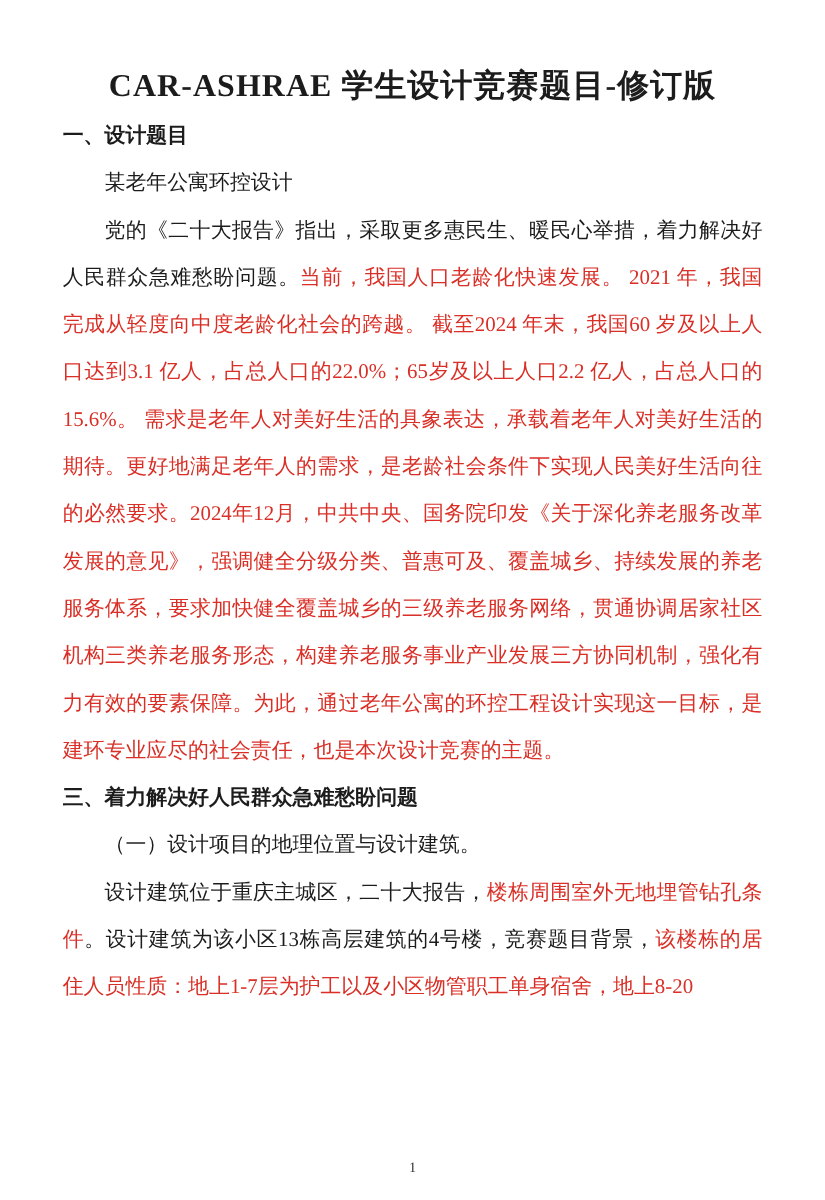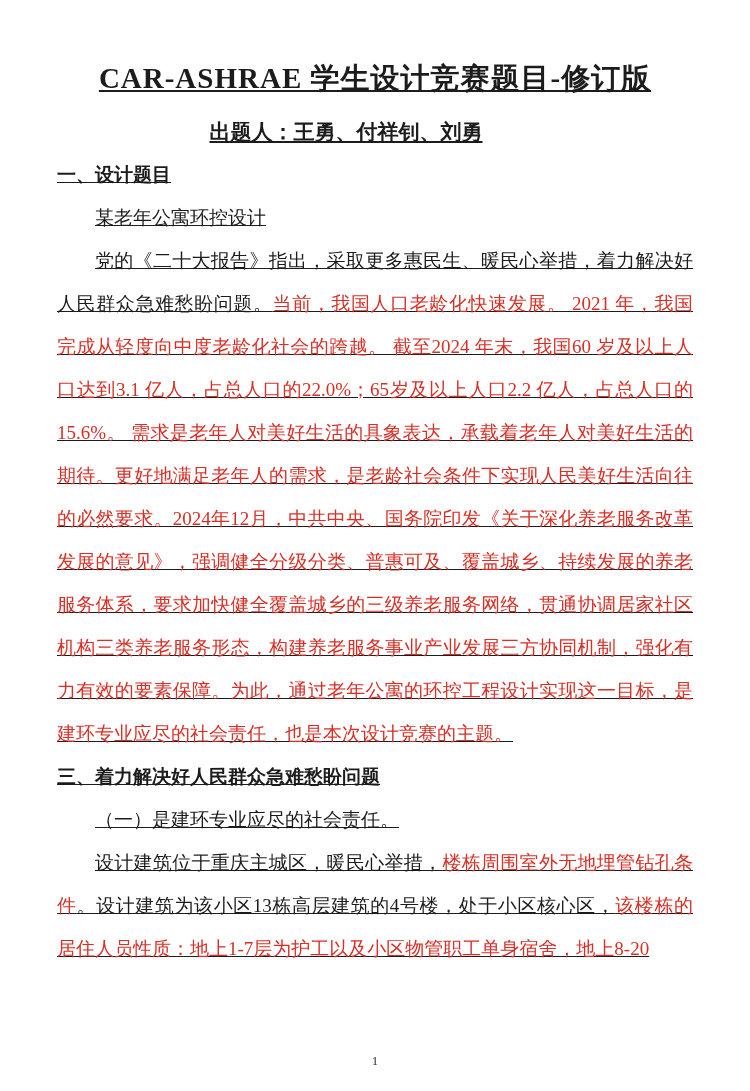--- a/index.html
+++ b/index.html
@@ -11,21 +11,20 @@
   .page{
     position:relative;
     width:750px;height:1091px;
     margin:0 auto;
     background:var(--page-bg);
     box-sizing:border-box;
     padding:0 57px;
     overflow:hidden;
     color:var(--black);
     font-family:"Liberation Serif","DejaVu Serif",serif;
-    text-decoration:underline;
   }
   .doc-title{
     margin:54px 0 0 0;
     text-align:center;
     font-family:"Liberation Serif","DejaVu Serif",serif;
     font-weight:bold;
     font-size:29px;
     line-height:48px;
     letter-spacing:1px;
     color:var(--black);
@@ -69,31 +68,30 @@
     font-family:"Liberation Serif","DejaVu Serif",serif;
   }
 </style>
 </head>
 <body>
 
 <div class="page">
 
   <h1 class="doc-title">CAR-ASHRAE 学生设计竞赛题目-修订版</h1>
 
-  <p class="byline">出题人：王勇、付祥钊、刘勇</p>
 
   <h2 class="sec-heading">一、设计题目</h2>
 
   <p class="body-para">某老年公寓环控设计</p>
 
 
   <p class="body-para"><span class="run-black">党的《二十大报告》指出，采取更多惠民生、暖民心举措，着力解决好人民群众急难愁盼问题。</span><span class="run-red">当前，我国人口老龄化快速发展。 2021 年，我国完成从轻度向中度老龄化社会的跨越。 截至2024 年末，我国60 岁及以上人口达到3.1 亿人，占总人口的22.0%；65岁及以上人口2.2 亿人，占总人口的15.6%。 需求是老年人对美好生活的具象表达，承载着老年人对美好生活的期待。更好地满足老年人的需求，是老龄社会条件下实现人民美好生活向往的必然要求。2024年12月，中共中央、国务院印发《关于深化养老服务改革发展的意见》，强调健全分级分类、普惠可及、覆盖城乡、持续发展的养老服务体系，要求加快健全覆盖城乡的三级养老服务网络，贯通协调居家社区机构三类养老服务形态，构建养老服务事业产业发展三方协同机制，强化有力有效的要素保障。为此，通过老年公寓的环控工程设计实现这一目标，是建环专业应尽的社会责任，也是本次设计竞赛的主题。</span></p>
 
   <h2 class="sec-heading">三、着力解决好人民群众急难愁盼问题</h2>
 
-  <p class="body-para">（一）是建环专业应尽的社会责任。</p>
+  <p class="body-para">（一）设计项目的地理位置与设计建筑。</p>
 
 
-  <p class="body-para"><span class="run-black">设计建筑位于重庆主城区，暖民心举措，</span><span class="run-red">楼栋周围室外无地埋管钻孔条件</span><span class="run-black">。设计建筑为该小区13栋高层建筑的4号楼，处于小区核心区，</span><span class="run-red">该楼栋的居住人员性质：地上1-7层为护工以及小区物管职工单身宿舍，地上8-20</span></p>
+  <p class="body-para"><span class="run-black">设计建筑位于重庆主城区，二十大报告，</span><span class="run-red">楼栋周围室外无地埋管钻孔条件</span><span class="run-black">。设计建筑为该小区13栋高层建筑的4号楼，竞赛题目背景，</span><span class="run-red">该楼栋的居住人员性质：地上1-7层为护工以及小区物管职工单身宿舍，地上8-20</span></p>
 
   <div class="page-number">1</div>
 
 </div>
 
 </body></html>

